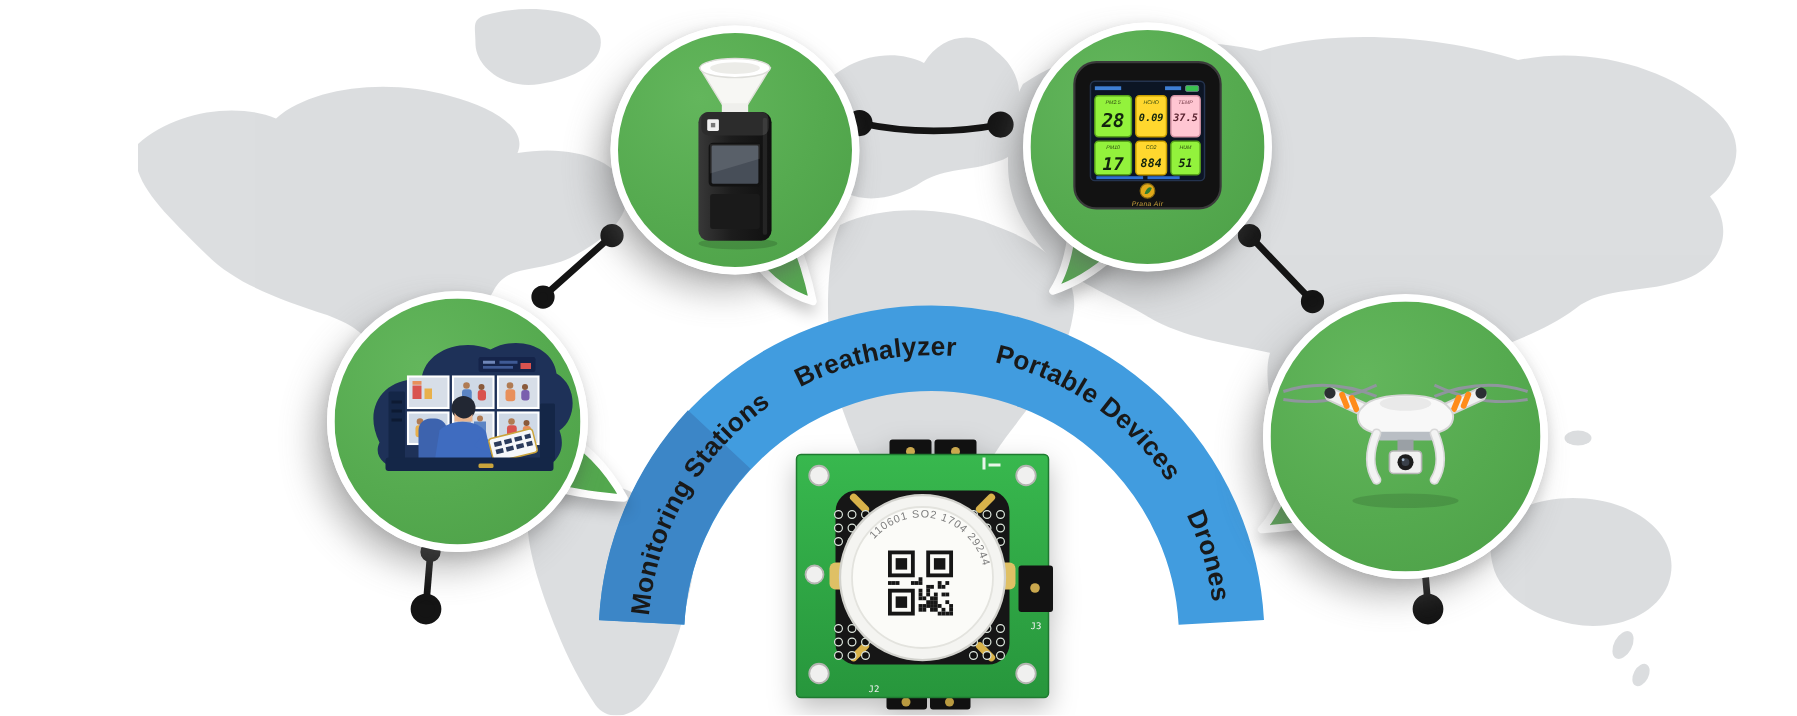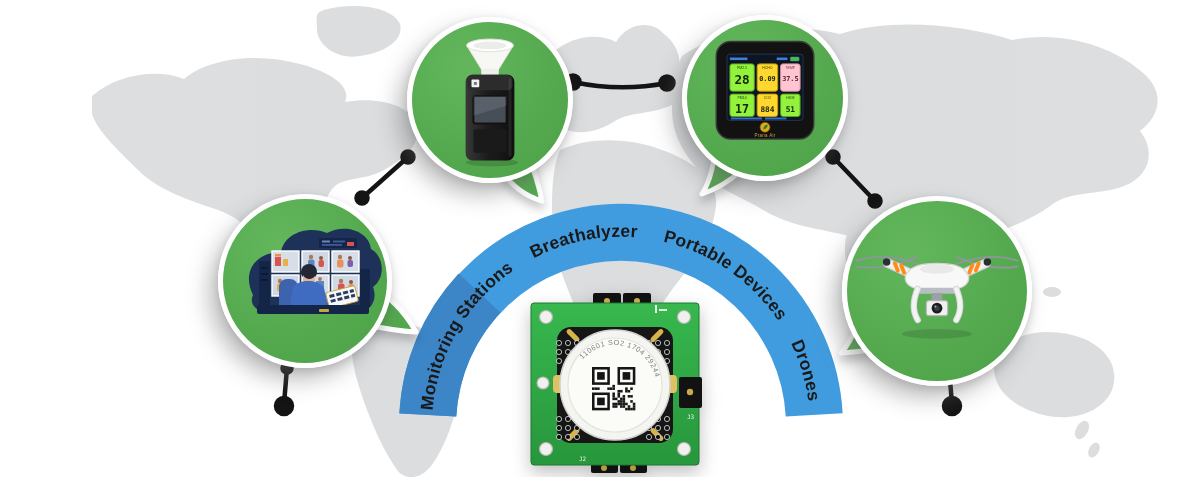--- a/index.html
+++ b/index.html
@@ -3,21 +3,21 @@
 <meta charset="utf-8">
 <style>
   html,body{margin:0;padding:0;background:#fff;}
   #stage{position:relative;width:1198px;height:477px;overflow:hidden;background:#ffffff;
          font-family:"Liberation Sans",sans-serif;}
   #stage svg{display:block;}
   .layer{position:absolute;left:0;top:0;}
   .bubble{position:absolute;border-radius:50%;
           background:radial-gradient(circle at 35% 28%, #63b65c 0%, #55aa4f 55%, #4c9f47 100%);
           border:5px solid #ffffff;
-          box-shadow:-9px 12px 22px rgba(110,110,110,.45), 0 3px 9px rgba(0,0,0,.14);}
+          box-shadow:-9px 12px 22px rgba(110,110,110,.45), 0 3px 9px rgba(0,0,0,.14);font-style:italic;}
   .bubble svg{width:100%;height:100%;}
   .arc-label{font-family:"Liberation Sans",sans-serif;font-weight:600;font-size:17.5px;fill:#191919;letter-spacing:.4px;}
   .serial{font-family:"Liberation Sans",sans-serif;font-size:7.2px;fill:#7d7d7d;letter-spacing:.6px;}
   .silk{font-family:"DejaVu Sans Mono",monospace;font-size:6px;fill:#f2f2f2;}
   .seg7{font-family:"DejaVu Sans Mono",monospace;font-weight:bold;fill:#12250e;}
   .boxlabel{font-family:"Liberation Sans",sans-serif;font-size:3.6px;fill:#27400d;}
   .brand{font-family:"Liberation Sans",sans-serif;font-size:4.6px;fill:#c9a23c;letter-spacing:.3px;}
 </style>
 </head>
 <body>

